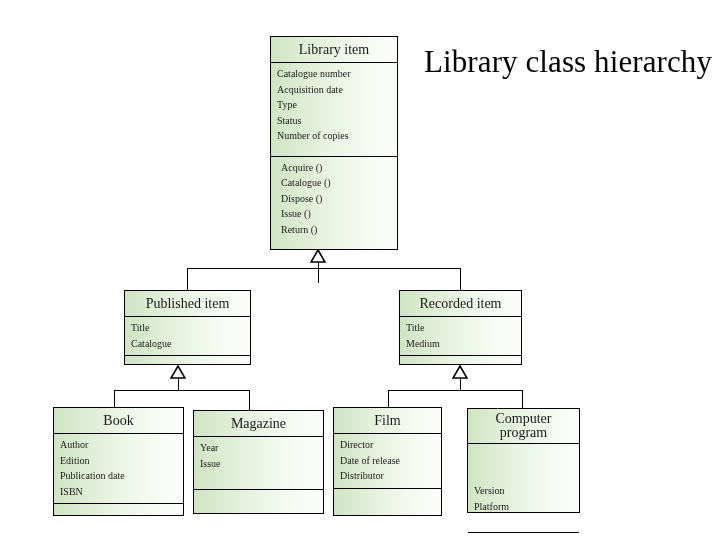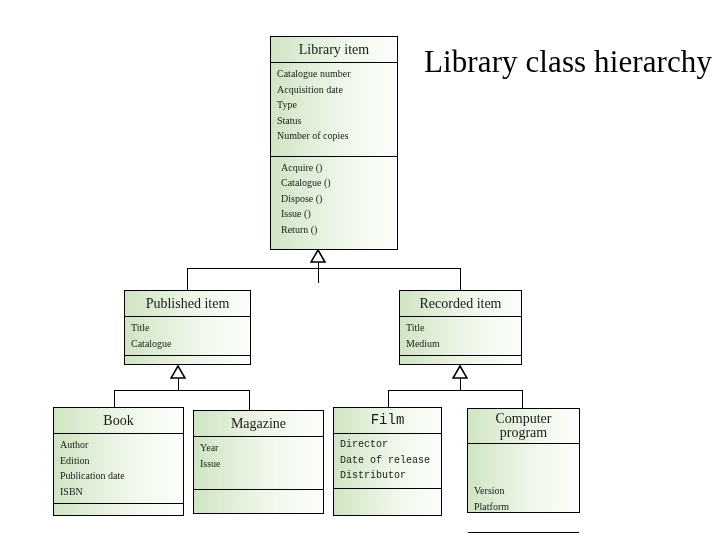--- a/index.html
+++ b/index.html
@@ -169,21 +169,21 @@
 
   <div class="uml-class" style="left:193px; top:410px; width:131px; height:104px;">
     <div class="uml-name">Magazine</div>
     <div class="uml-attrs" style="flex:0 0 53px;">
       <div class="row">Year</div>
       <div class="row">Issue</div>
     </div>
     <div class="uml-ops"></div>
   </div>
 
-  <div class="uml-class" style="left:333px; top:407px; width:109px; height:109px;font-family:Liberation Mono, monospace;">
+  <div class="uml-class" style="left:333px; top:407px; width:109px; height:109px;">
     <div class="uml-name">Film</div>
     <div class="uml-attrs" style="flex:0 0 53px;">
       <div class="row">Director</div>
       <div class="row">Date of release</div>
       <div class="row">Distributor</div>
     </div>
     <div class="uml-ops"></div>
   </div>
 
   <div class="uml-class" style="left:467px; top:408px; width:113px; height:105px;gap:36px;">

